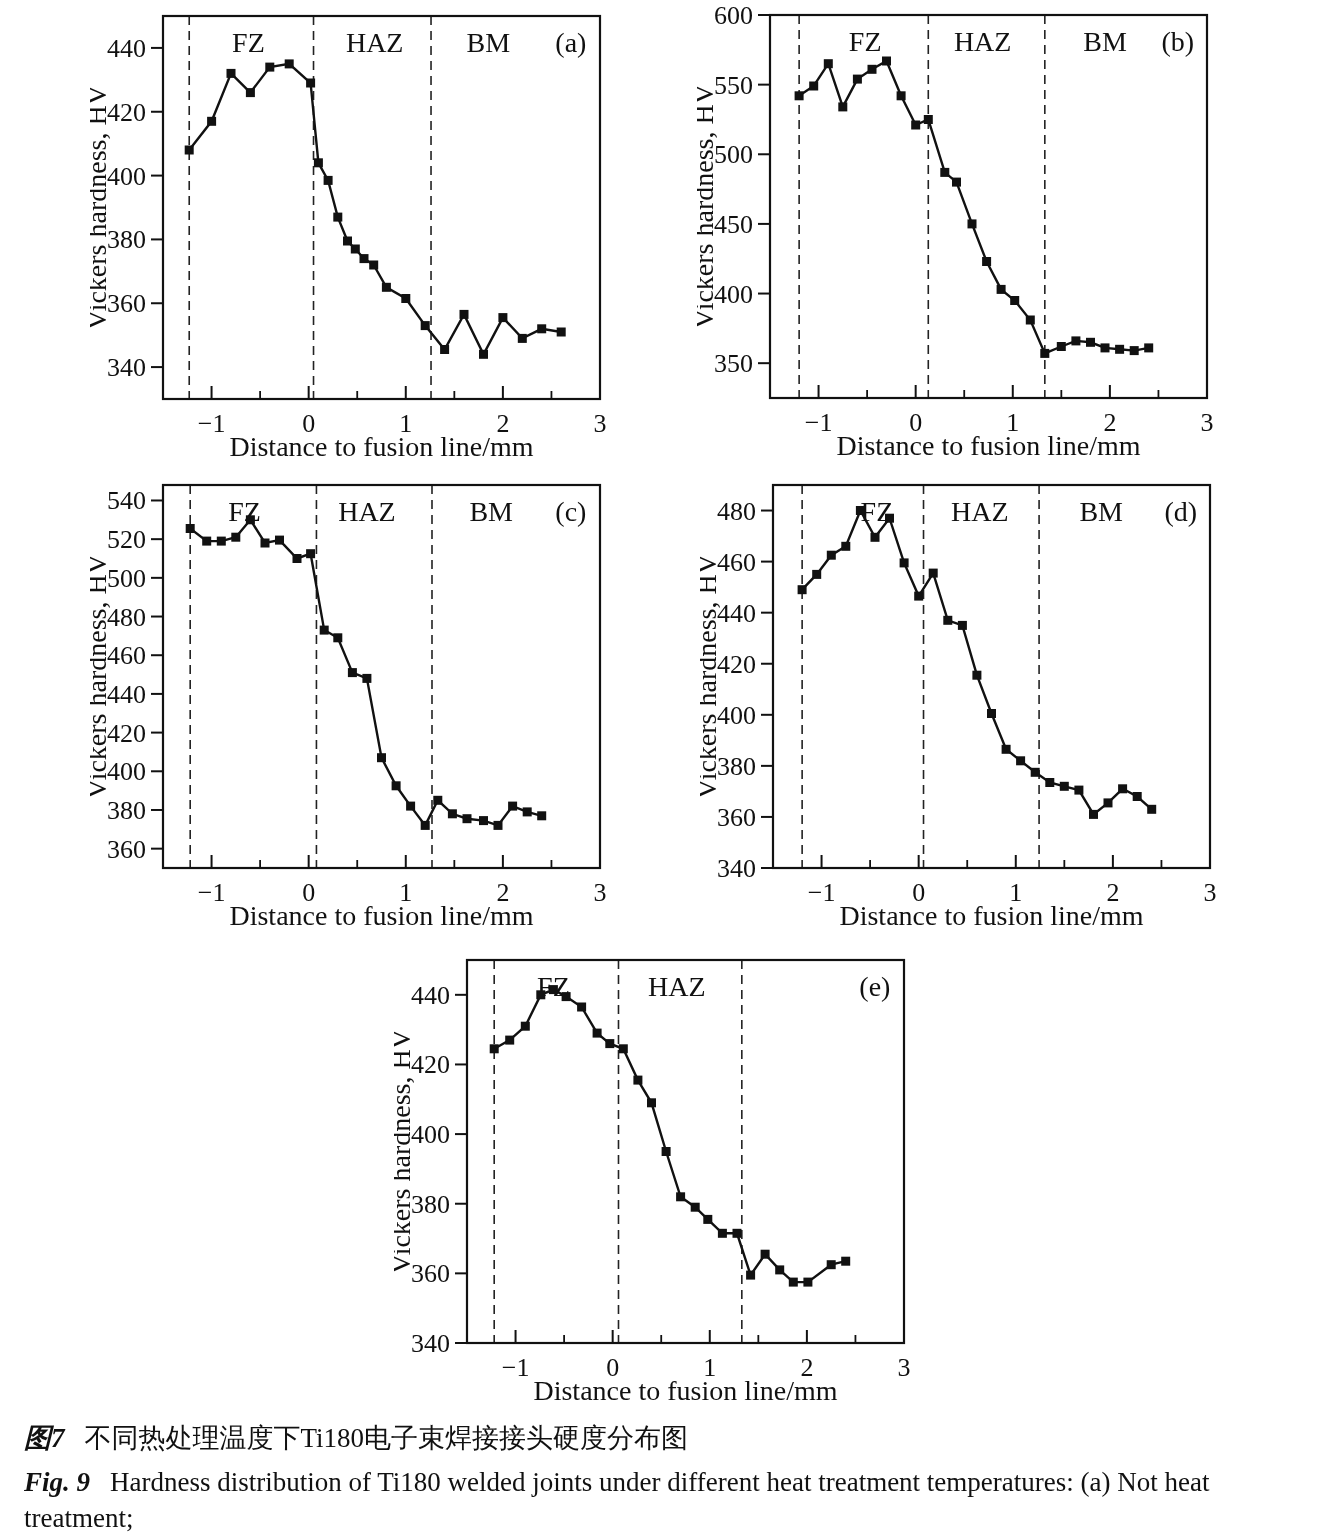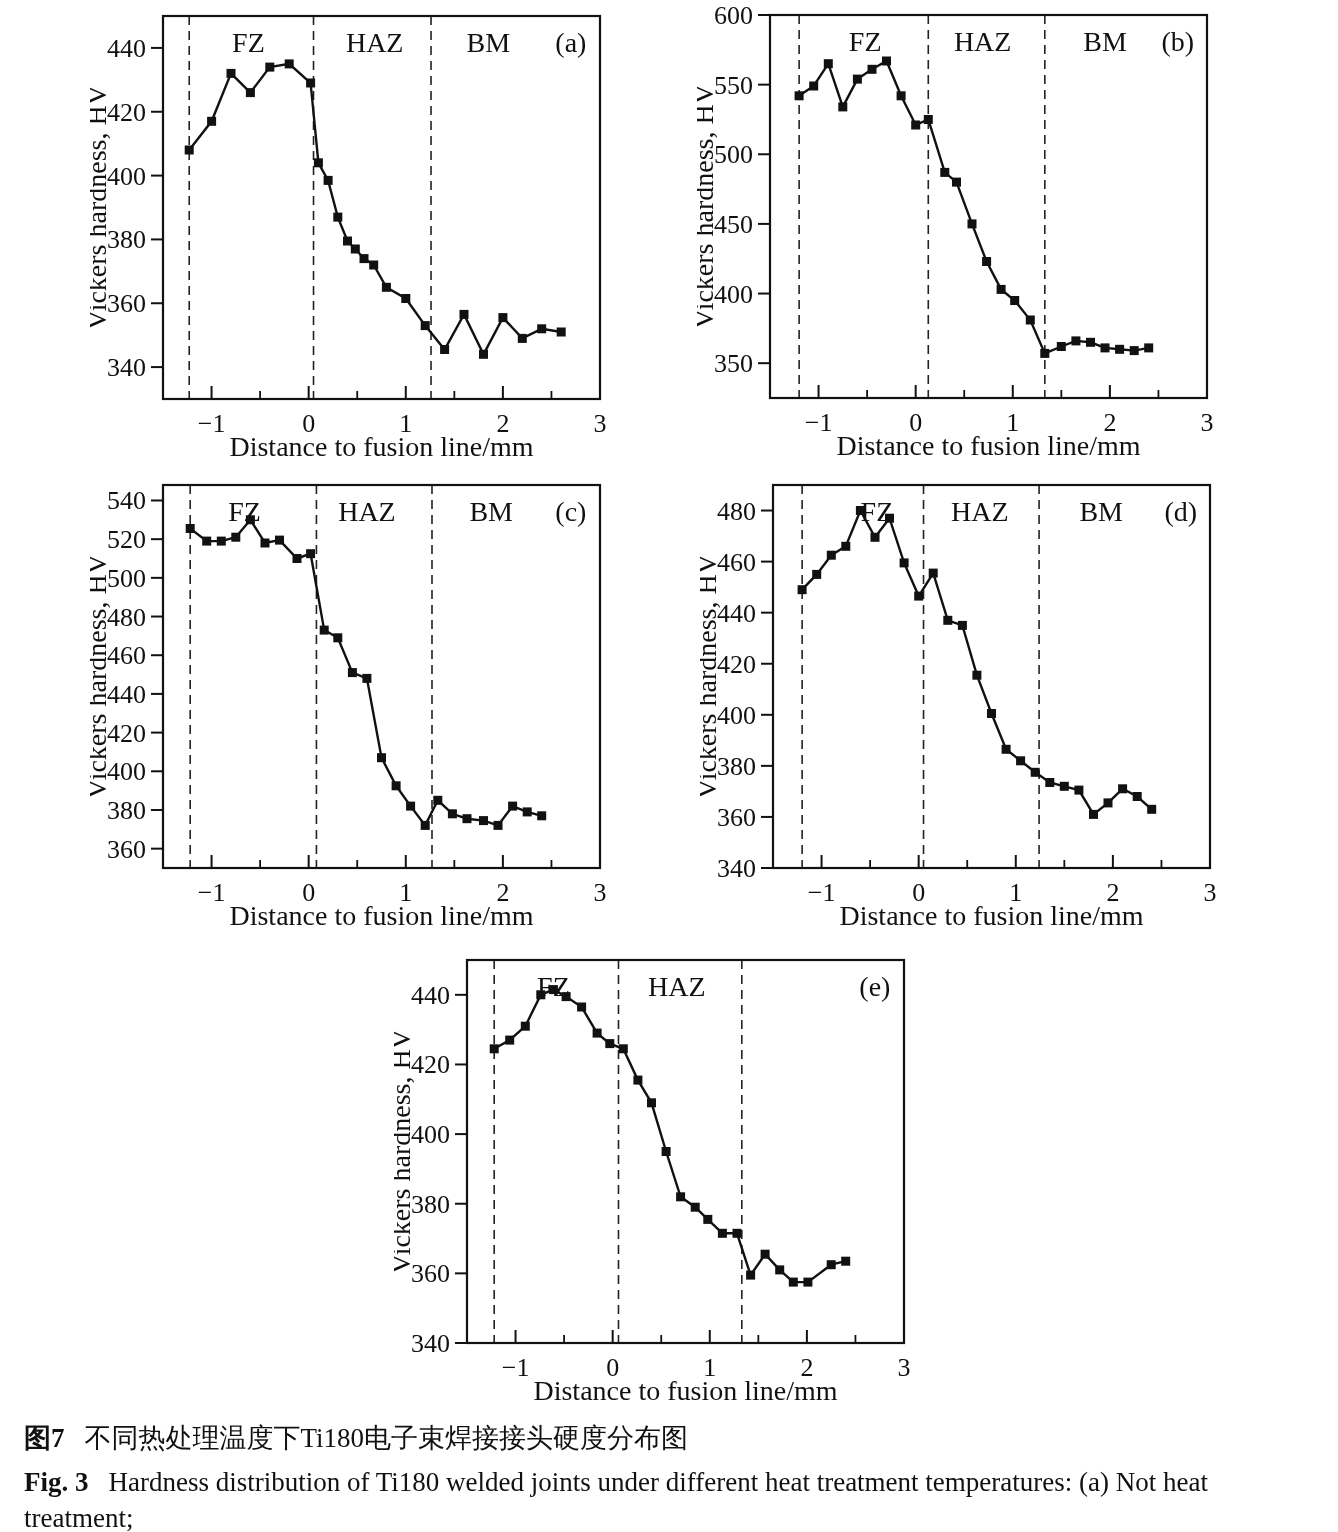--- a/index.html
+++ b/index.html
@@ -8,21 +8,21 @@
   .panel{position:absolute;width:560px;height:462px;}
   .panel svg{display:block;width:560px;height:462px;}
   .panel svg text{font-family:"Liberation Serif","DejaVu Serif",serif;fill:#111;}
   #panel-a{left:90px;top:4px;}
   #panel-b{left:697px;top:3px;}
   #panel-c{left:90px;top:473px;}
   #panel-d{left:700px;top:473px;}
   #panel-e{left:394px;top:948px;}
   .caption{position:absolute;left:24px;right:20px;top:1420px;font-size:27px;line-height:36px;}
   .cap-line{margin:0 0 8px 0;}
-  .b{font-weight:bold;}
+  .b{font-weight:bold;font-style:italic;}
   .lbl{margin-right:20px;}
 </style>
 </head>
 <body>
 
 <div class="figure">
 
   <div class="panel" id="panel-a">
     <svg viewBox="0 0 560 462">
         <g>
@@ -412,18 +412,18 @@
           <rect x="447.2" y="308.7" width="9" height="9"></rect>
         </g>
       </svg>
   </div>
 
   <div class="caption">
     <div class="cap-line">
       <span class="b lbl">图7</span><span>不同热处理温度下Ti180电子束焊接接头硬度分布图</span>
     </div>
     <div class="cap-line">
-      <span class="b lbl">Fig. 3</span><span>Hardness distribution of Ti180 welded joints under different heat treatment temperatures: (a) Not heat treatment;</span>
+      <span class="b lbl">Fig. 9</span><span>Hardness distribution of Ti180 welded joints under different heat treatment temperatures: (a) Not heat treatment;</span>
     </div>
 
   </div>
 
 </div>
 
 </body></html>

